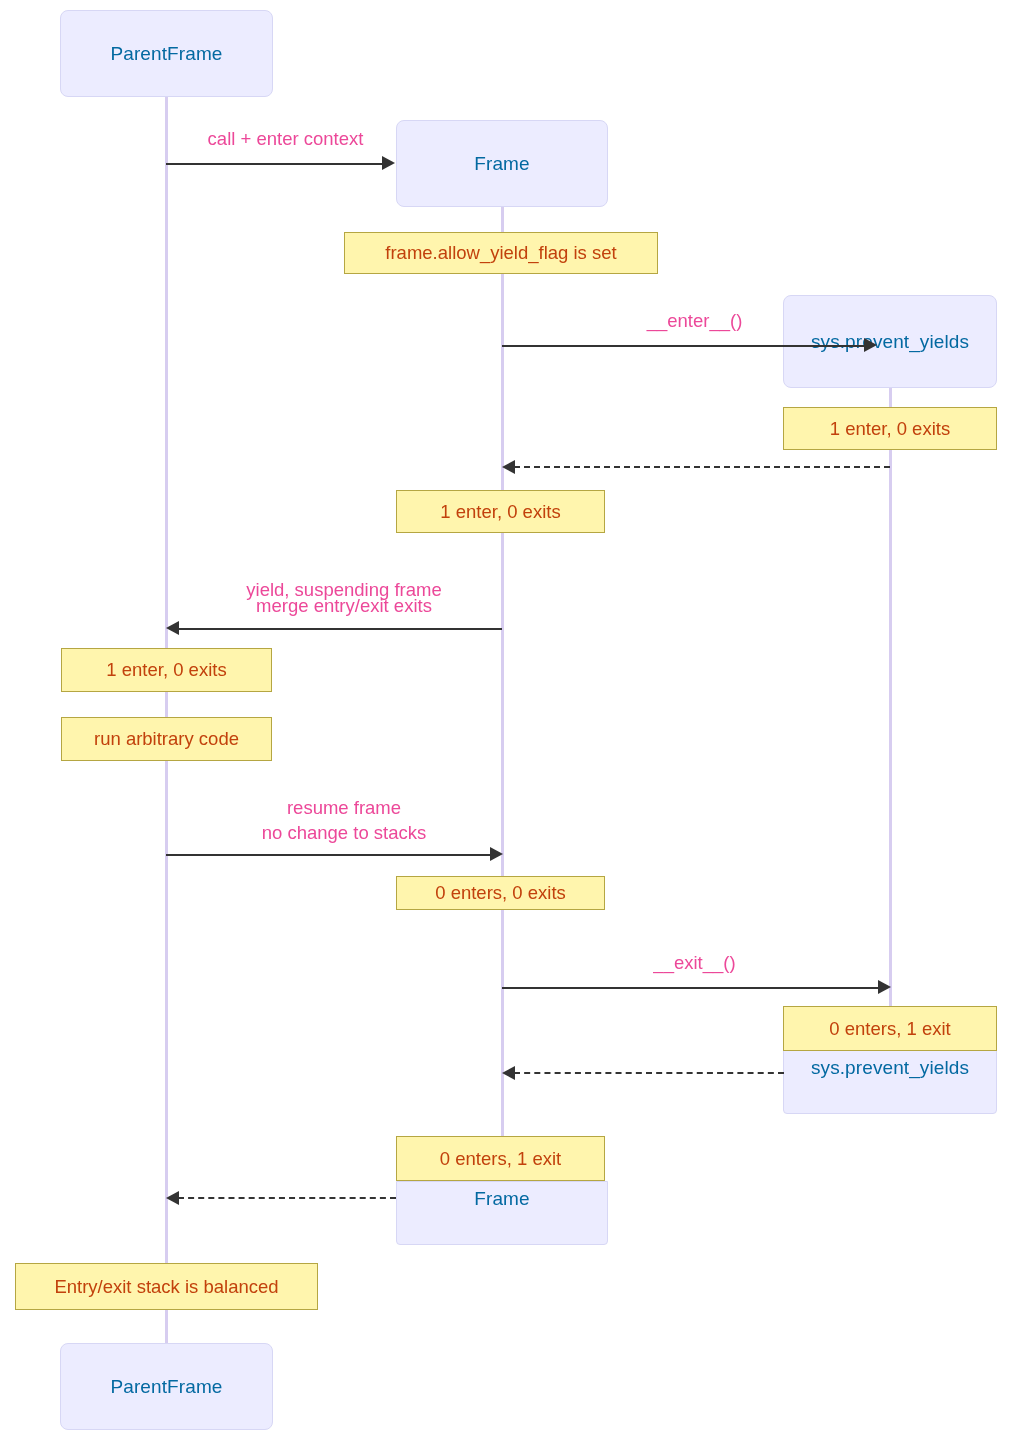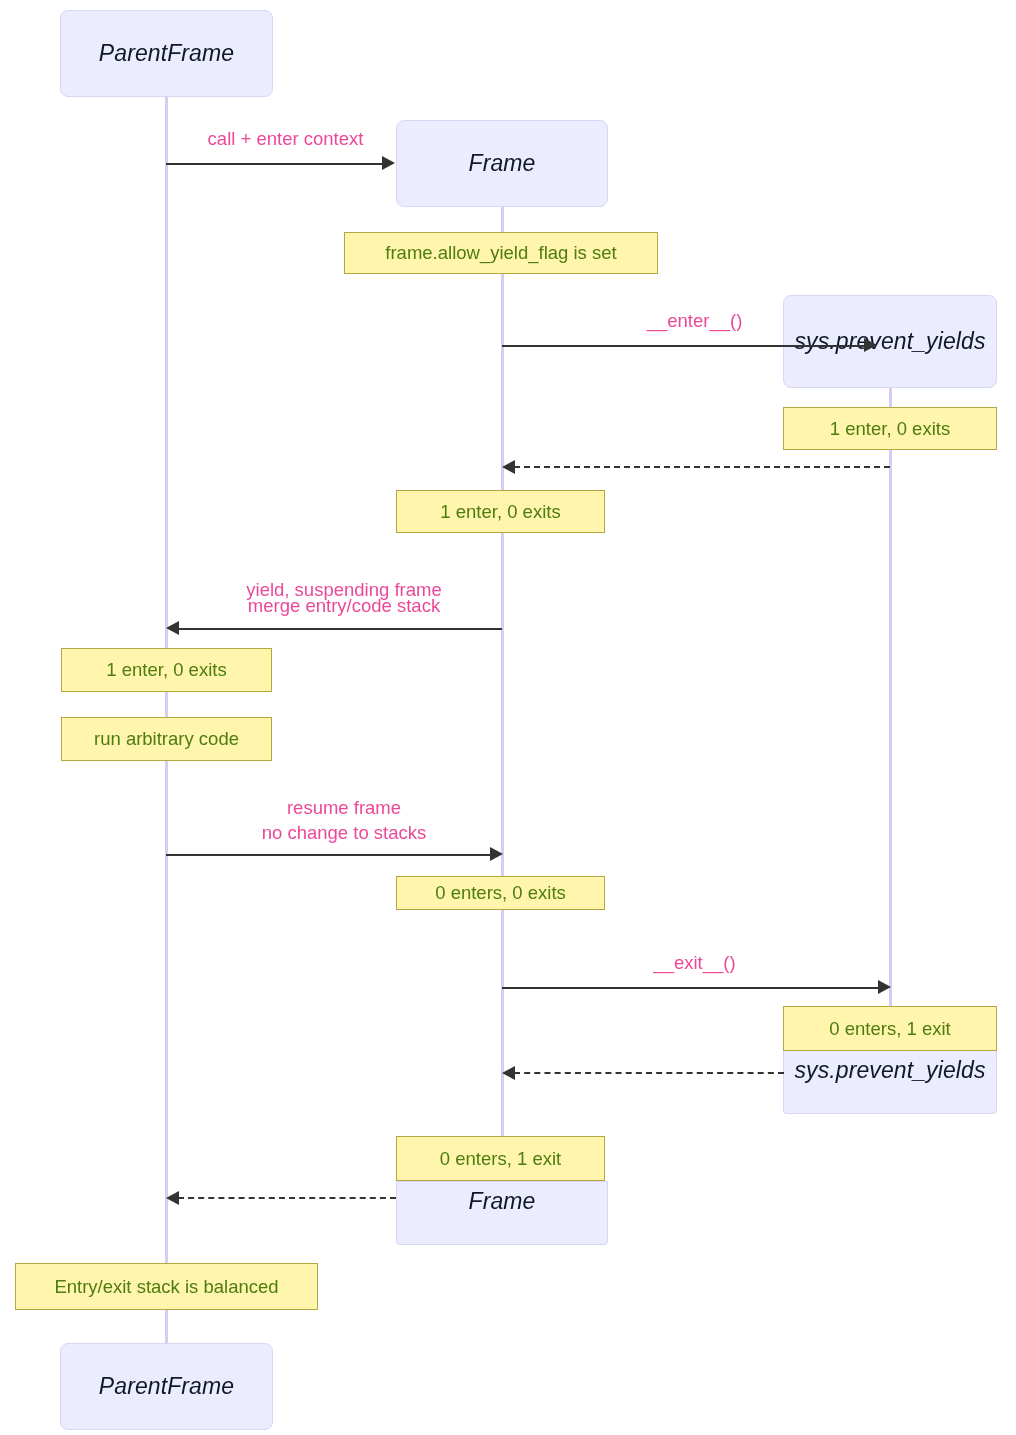--- a/index.html
+++ b/index.html
@@ -21,46 +21,45 @@
   
   .actor-box {
     position: absolute;
     box-sizing: border-box;
     background: #ECECFF;
     border: 1px solid #d7d7f5;
     border-radius: 8px;
     display: flex;
     align-items: center;
     justify-content: center;
-    color: #0f172a;
-    font-size: 23px;
+    color: #0369a1;
+    font-size: 19px;
     letter-spacing: 0.1px;
     z-index: 3;
-    font-style: italic;
   }
   .actor-box.plain {
     border-radius: 0;
   }
   
   .lifeline {
     position: absolute;
     width: 3px;
     background: #d7cdf0;
     z-index: 1;
   }
   
   .note {
     position: absolute;
     box-sizing: border-box;
     background: #FFF5AD;
     border: 1px solid #b5a642;
     display: flex;
     align-items: center;
     justify-content: center;
-    color: #4d7c0f;
+    color: #c2410c;
     font-size: 18.5px;
     z-index: 5;
     padding: 0 10px;
     white-space: nowrap;
   }
   
   .msg-line {
     position: absolute;
     height: 0;
     border-top: 2px solid #333333;
@@ -135,21 +134,21 @@
   </div>
 
   <div class="msg-line dashed" style="left:514px; top:466px; width:376px;"></div>
   <div class="arrow-head left" style="left:502px; top:460px;"></div>
 
   <div class="note" style="left:396px; top:490px; width:209px; height:43px;">
     <span>1 enter, 0 exits</span>
   </div>
 
   <div class="msg-label" style="left:176px; top:568px; width:336px;margin-top:9px;">yield, suspending frame</div>
-  <div class="msg-label" style="left:176px; top:593px; width:336px;">merge entry/code stack</div>
+  <div class="msg-label" style="left:176px; top:593px; width:336px;">merge entry/exit exits</div>
   <div class="msg-line" style="left:178px; top:628px; width:324px;"></div>
   <div class="arrow-head left" style="left:166px; top:621px;"></div>
 
   <div class="note" style="left:61px; top:648px; width:211px; height:44px;">
     <span>1 enter, 0 exits</span>
   </div>
 
   <div class="note" style="left:61px; top:717px; width:211px; height:44px;">
     <span>run arbitrary code</span>
   </div>

